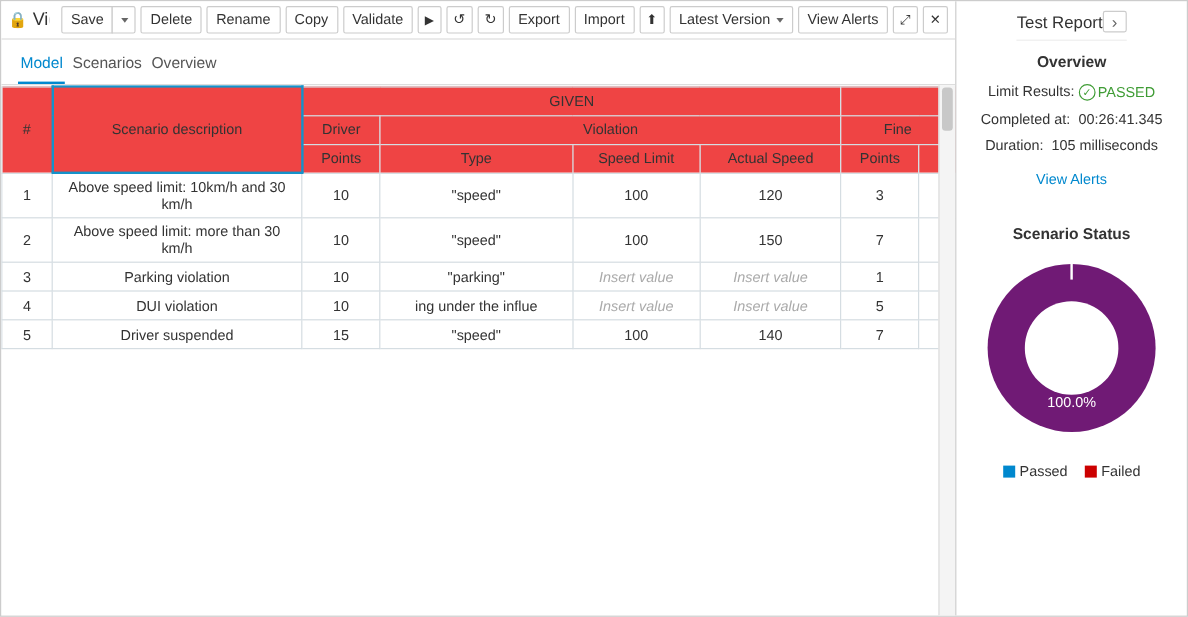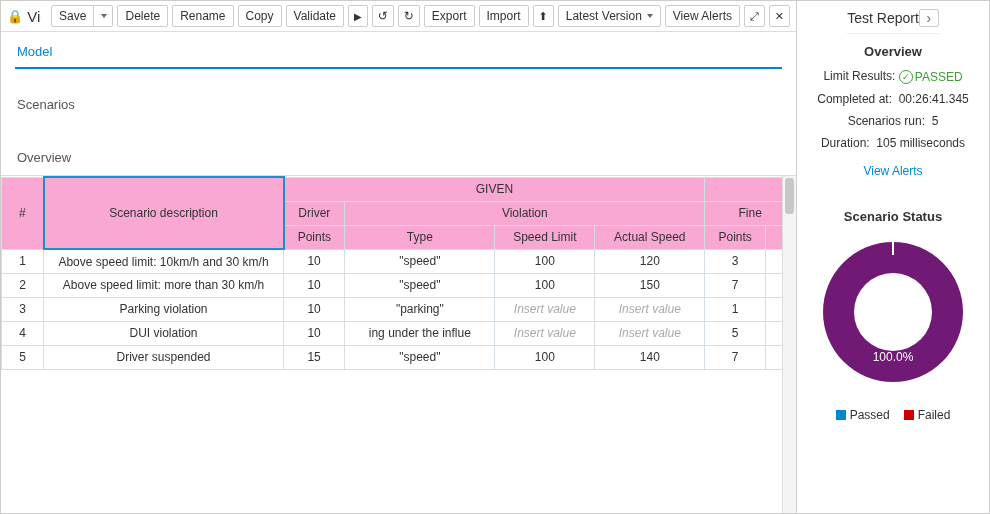--- a/index.html
+++ b/index.html
@@ -9,31 +9,31 @@
 .toolbar { display: flex; align-items: center; gap: 4px; padding: 4px 6px; border-bottom: 1px solid #ddd; background: #fff; white-space: nowrap; }
 .toolbar .title { display: flex; align-items: center; gap: 4px; font-size: 15px; color: #333; margin-right: 6px; max-width: 200px; overflow: hidden; text-overflow: ellipsis; }
 .lock { color: #888; font-size: 13px; }
 .btn { border: 1px solid #ccc; background: #fff; padding: 3px 7px; font-size: 12px; color: #333; cursor: pointer; border-radius: 2px; display: inline-flex; align-items: center; gap: 3px; line-height: 1.2; }
 .btn.icon-only { padding: 3px 5px; }
 .btn-group { display: inline-flex; }
 .btn-group .btn { border-radius: 0; margin-left: -1px; }
 .btn-group .btn:first-child { border-radius: 2px 0 0 2px; margin-left: 0; }
 .btn-group .btn:last-child { border-radius: 0 2px 2px 0; }
 .caret::after { content: ""; display: inline-block; border-top: 4px solid #666; border-left: 3px solid transparent; border-right: 3px solid transparent; margin-left: 2px; vertical-align: middle; }
-.tabs { display: flex; gap: 24px; padding: 8px 14px 0; border-bottom: 1px solid #ddd; flex-direction: column; }
+.tabs { display: flex; gap: 4px; padding: 8px 14px 0; border-bottom: 1px solid #ddd; }
 .tab { font-size: 13px; padding: 4px 2px 8px; color: #555; cursor: pointer; border-bottom: 2px solid transparent; }
 .tab.active { color: #0088ce; border-bottom-color: #0088ce; }
 .grid-wrap { flex: 1; overflow: auto; position: relative; }
 table.grid { border-collapse: collapse; width: 100%; font-size: 12px; color: #333; }
 table.grid th, table.grid td { border: 1px solid #d5dde2; padding: 4px 6px; text-align: center; background: #fff; height: 24px; }
-table.grid th { font-weight: 400; background: #f9a8d4; }
+table.grid th { font-weight: 400; background: #ef4444; }
 th.group-given { background: #daeef8; }
 th.group-fine { background: #cce9fa; }
 th.num-col { width: 42px; }
-th.desc-col { width: 240px; }
+th.desc-col { width: 208px; }
 th.desc-col.selected { border: 2px solid #1592ca; }
 th.sub { background: #e8f3fa; }
 td.placeholder { color: #aaa; font-style: italic; }
 .scroll-gutter { position: absolute; right: 0; top: 0; bottom: 0; width: 14px; background: #f4f4f4; border-left: 1px solid #ddd; }
 .scroll-thumb { position: absolute; left: 2px; right: 2px; top: 2px; height: 36px; background: #c8c8c8; border-radius: 3px; }
 .sidepanel { width: 192px; display: flex; flex-direction: column; padding: 8px 10px; gap: 4px; overflow: hidden; align-items: center; }
 .sidepanel .hdr { display: flex; align-items: center; justify-content: space-between; border-bottom: 1px solid #eee; padding-bottom: 6px; }
 .sidepanel h2 { font-size: 14px; font-weight: 400; color: #333; }
 .expand-btn { border: 1px solid #ccc; background: #fff; width: 20px; height: 18px; display: flex; align-items: center; justify-content: center; cursor: pointer; border-radius: 2px; }
 .chevron-right::before { content: "›"; font-size: 14px; color: #666; line-height: 1; }
@@ -200,21 +200,20 @@
     </div>
 
     <div class="section-title">Overview</div>
     <div class="kv">
       <span class="k">Limit Results:</span>
       <span class="pass-badge">
           <span>PASSED</span>
         </span>
     </div>
     <div class="kv"><span class="k">Completed at:</span>&nbsp;&nbsp;<span class="v">00:26:41.345</span></div>
-    <div class="kv"><span class="k">Scenarios run:</span>&nbsp;&nbsp;<span class="v">5</span></div>
     <div class="kv"><span class="k">Duration:</span>&nbsp;&nbsp;<span class="v">105 milliseconds</span></div>
 
     <a class="link">View Alerts</a>
     <hr class="divider">
 
     <div class="section-title">Scenario Status</div>
     <div class="donut-wrap">
       <div class="donut">
         <div class="notch"></div>
         <div class="pct">100.0%</div>

